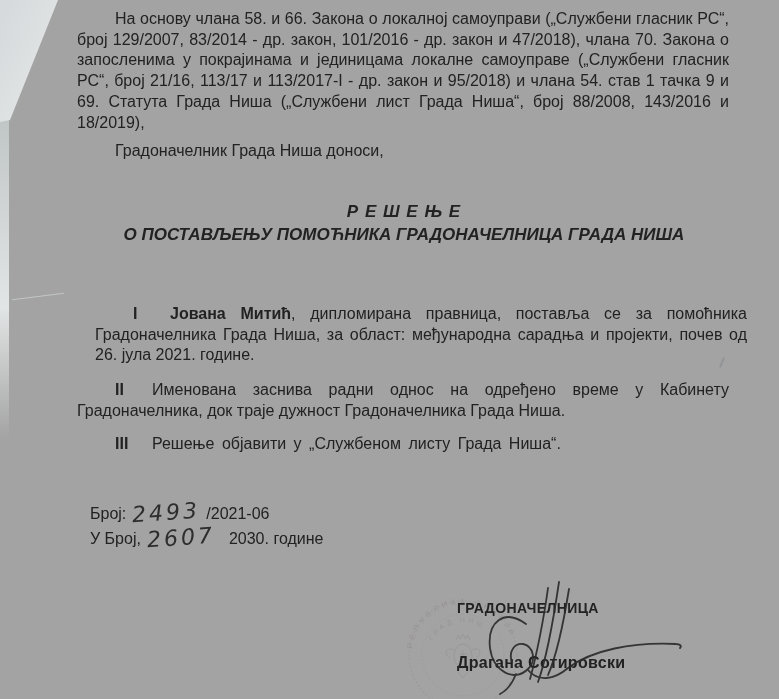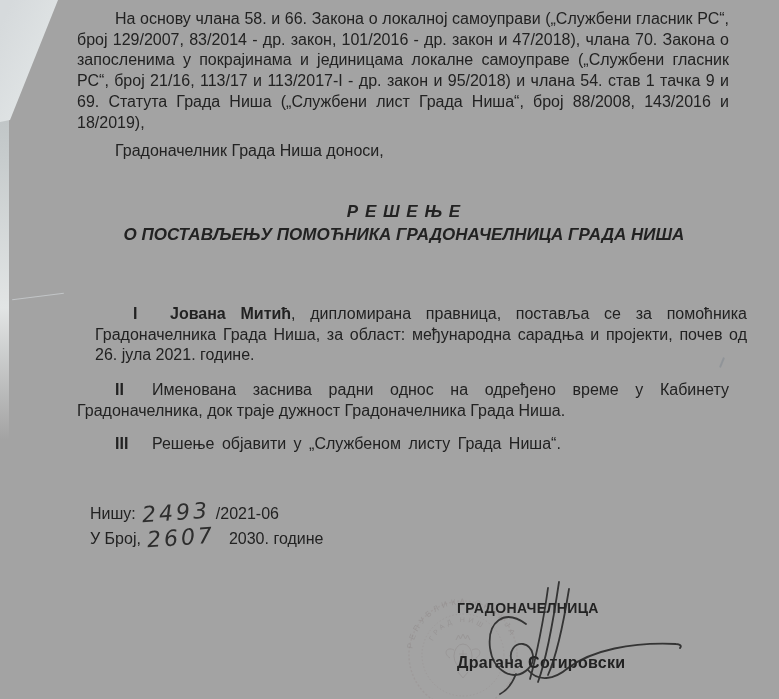--- a/index.html
+++ b/index.html
@@ -93,21 +93,21 @@
 
   <p class="block body-text indent article art3">
     <span class="roman">III</span><span>Решење објавити у „Службеном листу Града Ниша“.</span>
   </p>
 
   <p class="block body-text indent article art2">
     <span class="roman">II</span><span>Именована заснива радни однос на одређено време у Кабинету Градоначелника, док траје дужност Градоначелника Града Ниша.</span>
   </p>
 
   <div class="block num-block">
-    <div><span>Нишу:</span><span class="hand">2493</span><span>/2021-06</span></div>
+    <div><span>Број:</span><span class="hand">2493</span><span>/2021-06</span></div>
     <div><span>У Број,</span><span class="hand date">2607</span><span>2030. године</span></div>
   </div>
 
   <svg class="seal" viewBox="0 0 122 122">
     <defs>
       <path id="sealArcOuter" d="M 10 61 A 51 51 0 1 1 112 61"></path>
       <path id="sealArcInner" d="M 28 61 A 33 33 0 1 1 94 61"></path>
     </defs>
     <circle cx="61" cy="61" r="54" fill="none" stroke="#9a9494" stroke-width="1.4" stroke-dasharray="2 2" opacity="0.55"></circle>
     <circle cx="61" cy="61" r="41" fill="none" stroke="#9a9494" stroke-width="1" stroke-dasharray="1.5 2" opacity="0.5"></circle>

